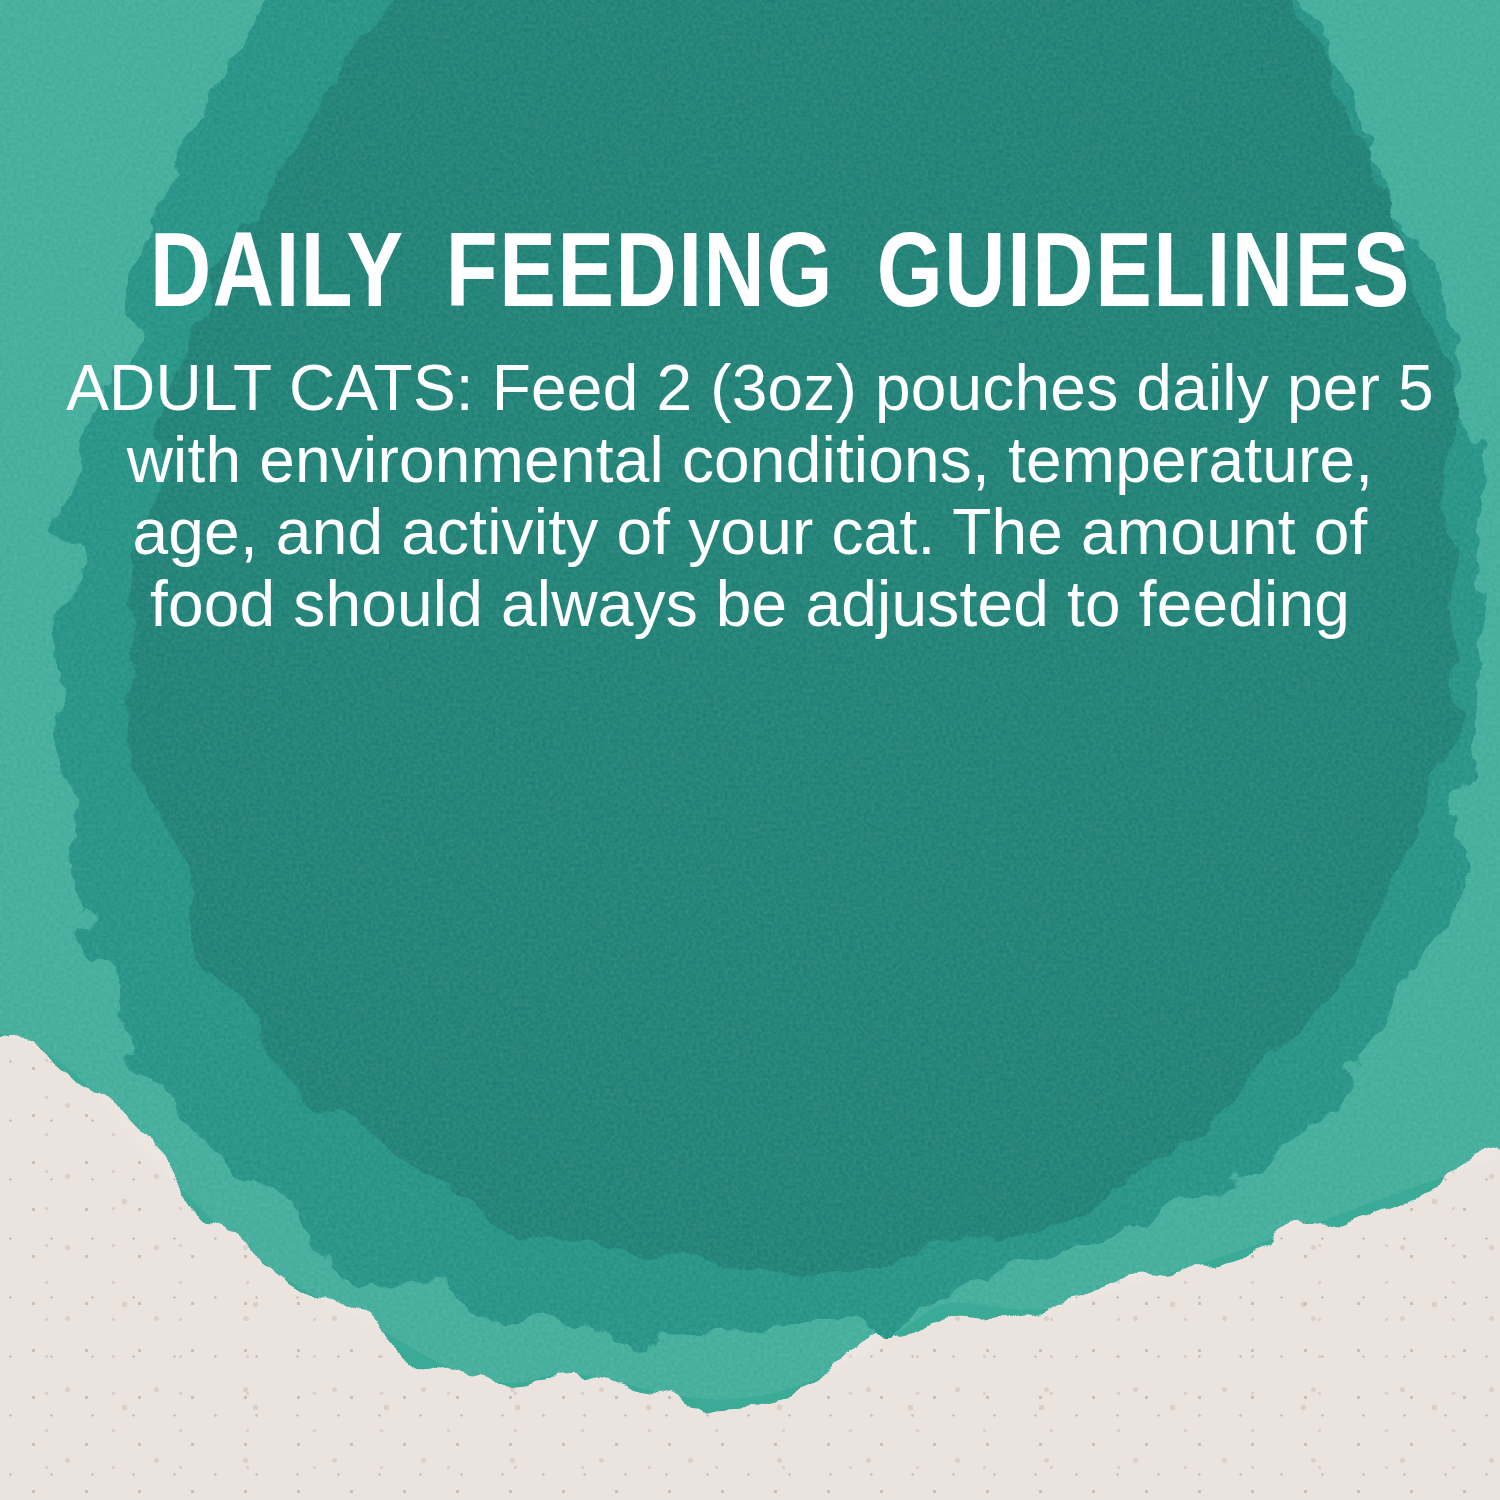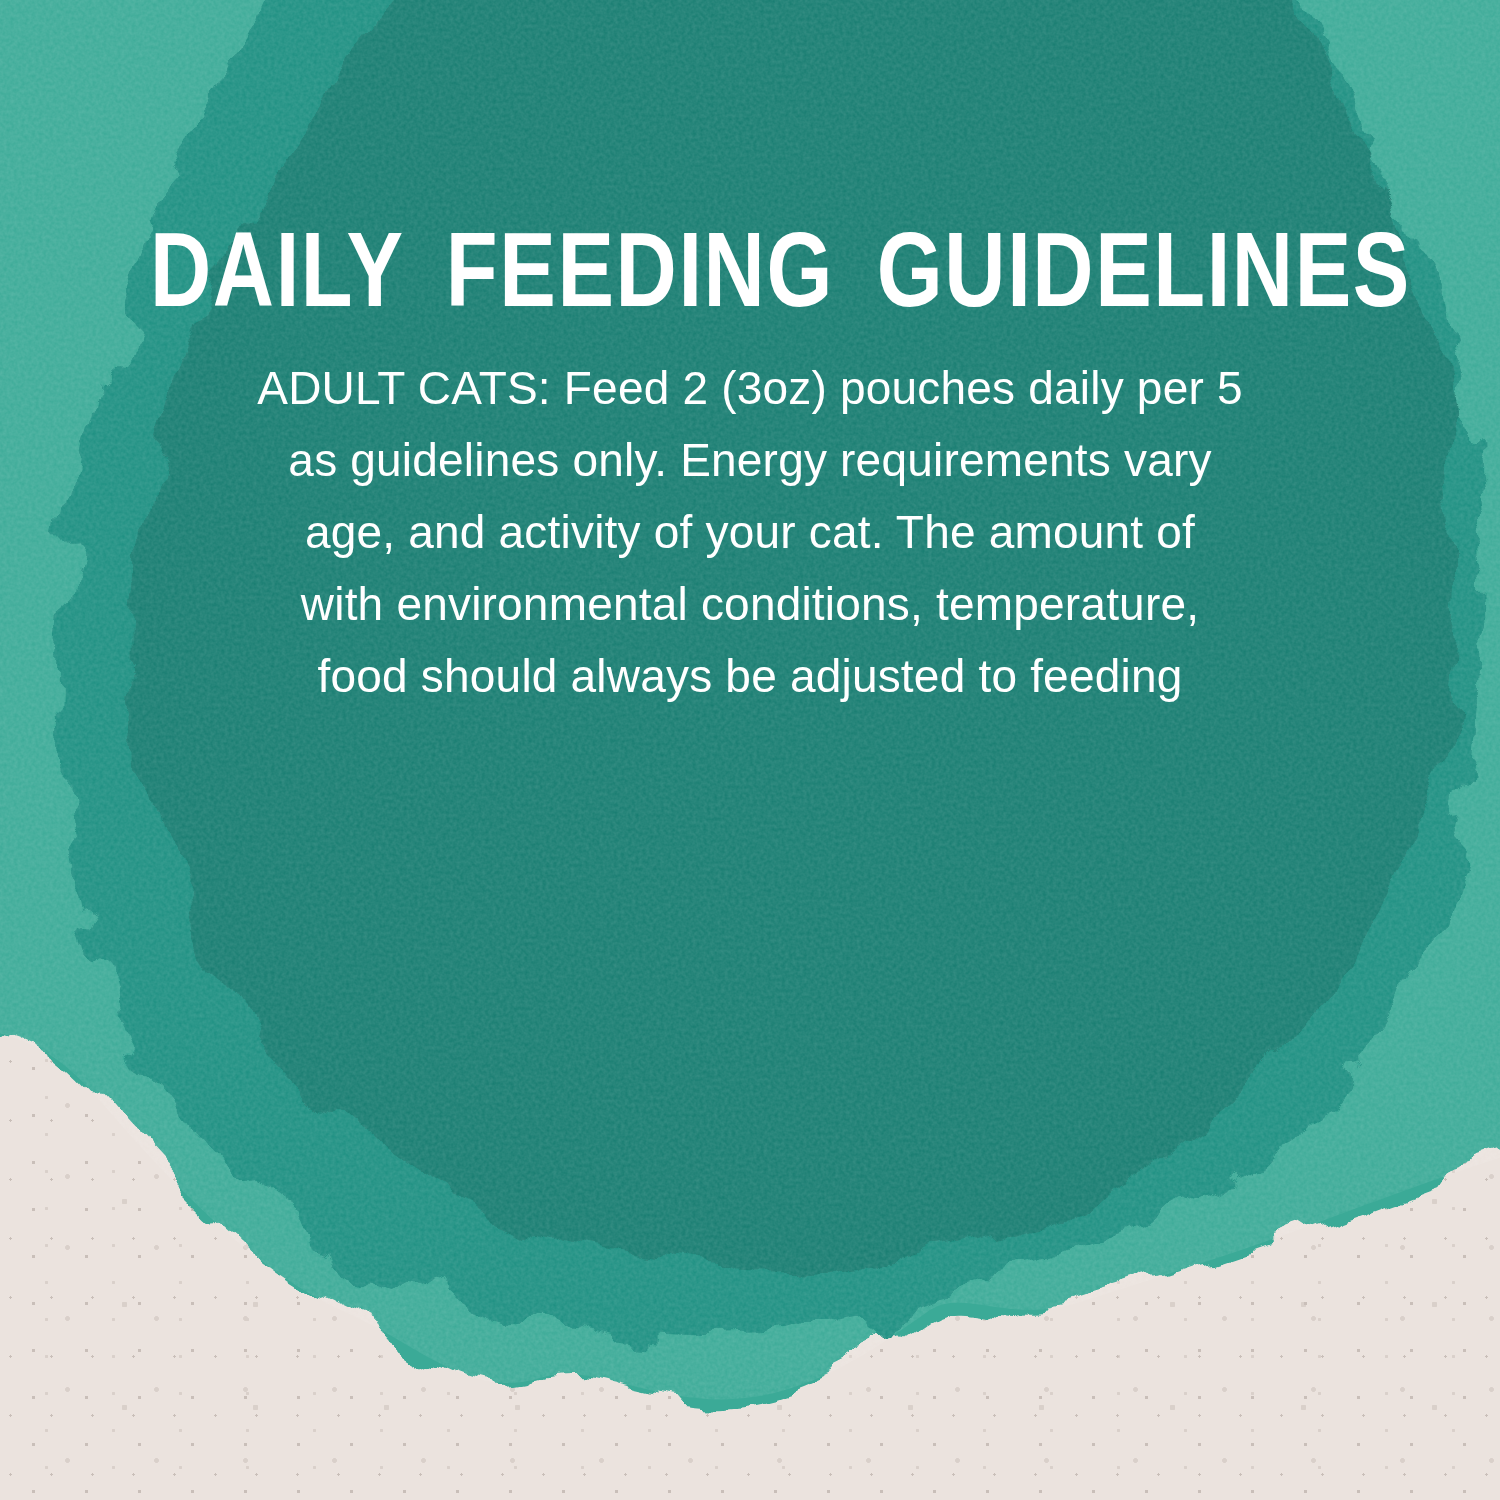--- a/index.html
+++ b/index.html
@@ -37,21 +37,21 @@
   .title{
     position:absolute;top:216px;left:0;width:100%;
     margin:0;text-align:center;white-space:nowrap;
     font-weight:bold;font-size:106px;line-height:1;
     letter-spacing:2px;word-spacing:22px;
     transform:scaleX(0.8);transform-origin:center;
   }
   .body-block{position:absolute;top:352px;left:0;width:100%;text-align:center;}
   .body-line{
     white-space:nowrap;
-    font-size:46px;line-height:72px;font-weight:normal;
+    font-size:64px;line-height:72px;font-weight:normal;
     letter-spacing:.2px;
   }
 </style>
 </head>
 <body>
 
 <div class="canvas">
 
   <div class="speckle-layer"></div>
 
@@ -107,19 +107,18 @@
         C 1468,510 1448,330 1375,180
         C 1330,85 1300,10 1290,-40 Z" style="fill:var(--teal-dark,#187c70)" filter="url(#wcC)"></path>
 
     <use href="#outerP" filter="url(#grainF)" opacity="0.16"></use>
   </svg>
 
   <div class="content">
     <h1 class="title">DAILY FEEDING GUIDELINES</h1>
     <div class="body-block">
       <div class="body-line">ADULT CATS: Feed 2 (3oz) pouches daily per 5</div>
-      <div class="body-line">as guidelines only. Energy requirements vary</div>
+      <div class="body-line">with environmental conditions, temperature,</div>
       <div class="body-line">age, and activity of your cat. The amount of</div>
-      <div class="body-line">with environmental conditions, temperature,</div>
       <div class="body-line">food should always be adjusted to feeding</div>
     </div>
   </div>
 </div>
 
 </body></html>

